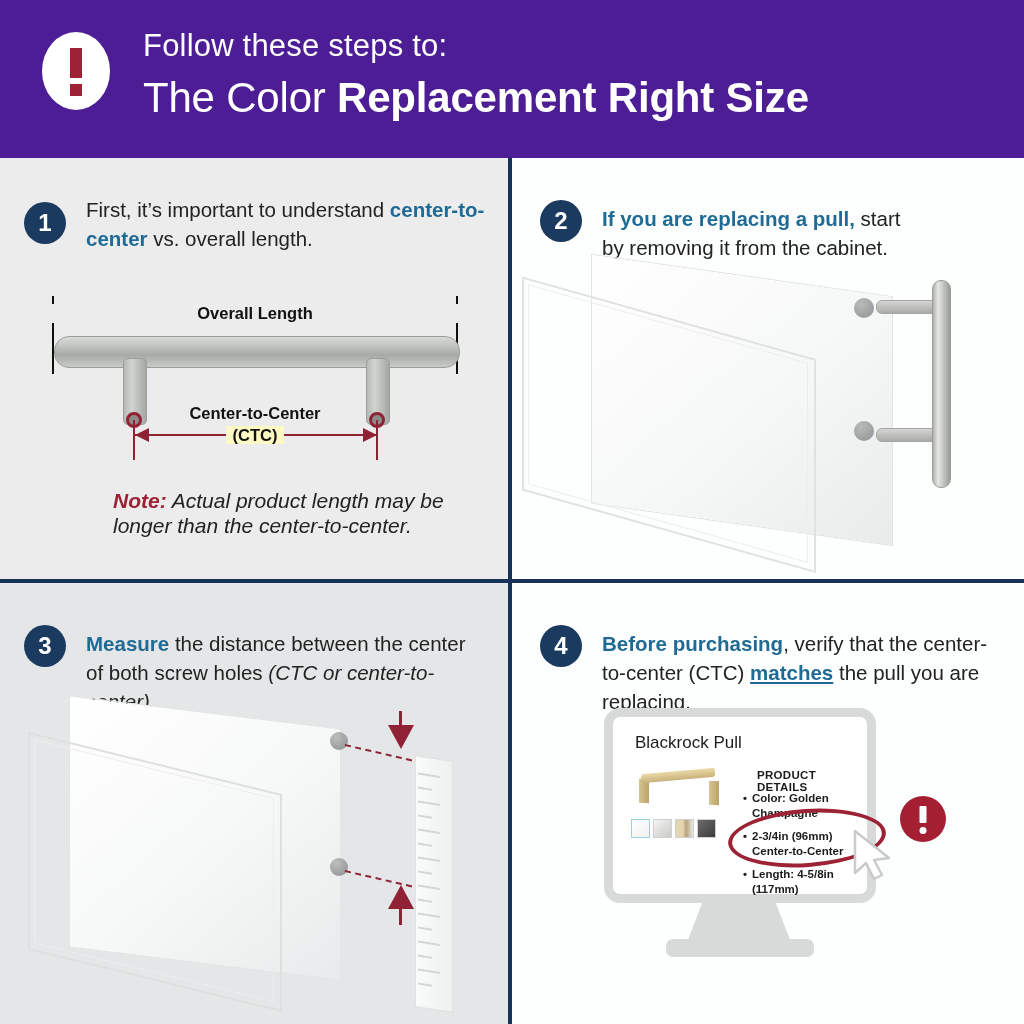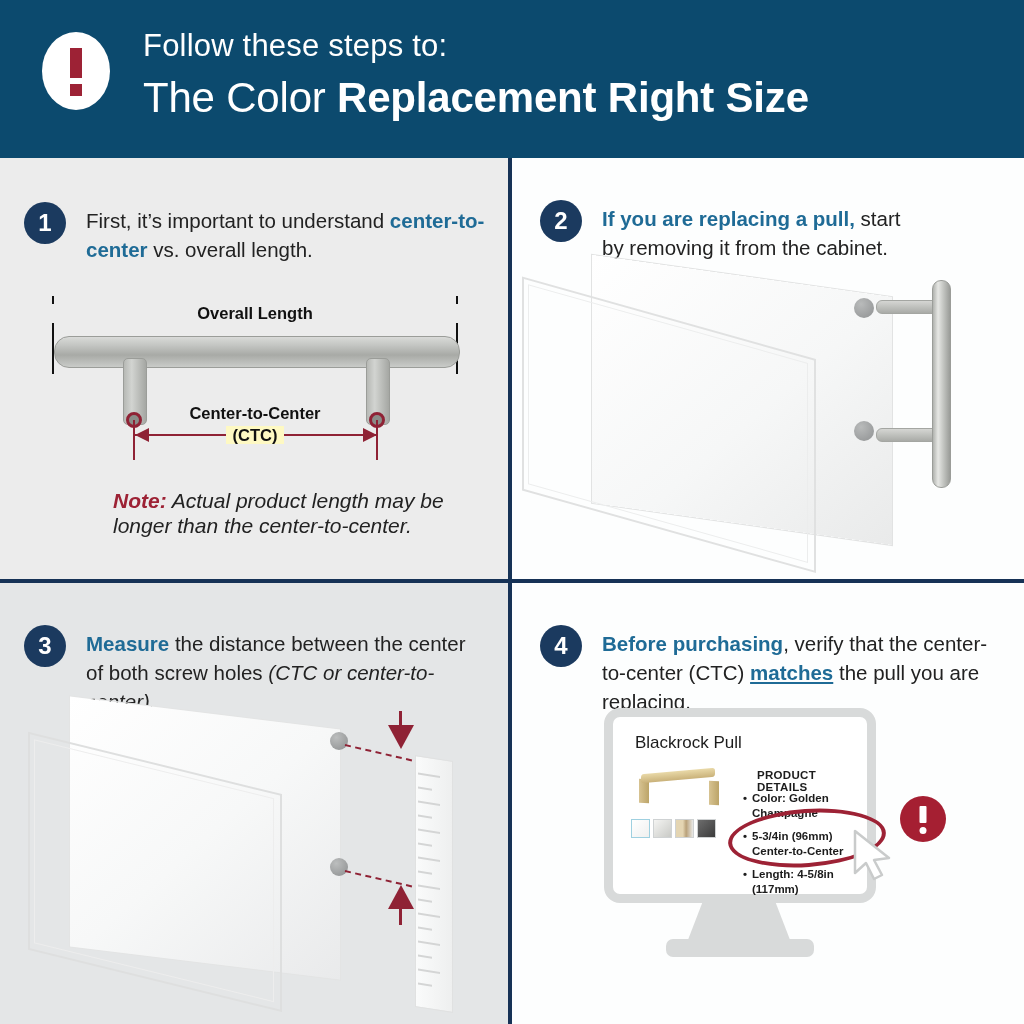--- a/index.html
+++ b/index.html
@@ -8,21 +8,21 @@
     font-family:"Liberation Sans", sans-serif;
     background:#ffffff;
     overflow:hidden;
     -webkit-font-smoothing:antialiased;
   }
   .page{position:relative;width:1024px;height:1024px;}
 
   
   .header{
     position:absolute;left:0;top:0;width:1024px;height:197px;
-    background:#0c4a6e;
+    background:#4c1d95;
   }
   .hdr-icon{
     position:absolute;left:42px;top:32px;width:68px;height:78px;
     background:#ffffff;border-radius:50%;
   }
   .hdr-icon .bang{
     position:absolute;left:50%;top:16px;transform:translateX(-50%);
     width:12px;height:30px;background:#9d2235;
   }
   .hdr-icon .dot{
@@ -254,21 +254,21 @@
       <div class="dot"></div>
     </div>
     <div class="hdr-line1">Follow these steps to:</div>
     <div class="hdr-line2"><span>The Color </span><b>Replacement Right Size</b></div>
   </div>
 
   <div class="grid">
 
     <div class="panel p1">
       <div class="step-badge" style="left:24px;top:44px;">1</div>
-      <div class="step-text" style="left:86px;top:48px;width:400px;">
+      <div class="step-text" style="left:86px;top:37px;width:400px;">
         <span>First, it’s important to understand </span><span class="em">center-to-center</span><span> vs. overall length.</span>
       </div>
 
       <div class="diagram">
         <div class="ol-cap-l"></div>
         <div class="ol-cap-r"></div>
         <div class="ol-line"></div>
         <div class="arw l"></div>
         <div class="arw r"></div>
         <div class="ol-label"><span>Overall Length</span></div>
@@ -369,21 +369,21 @@
           <div class="thumbs">
             <div class="thumb t1"></div>
             <div class="thumb t2"></div>
             <div class="thumb t3"></div>
             <div class="thumb t4"></div>
           </div>
 
           <div class="pd-head">PRODUCT DETAILS</div>
           <div class="pd-list">
             <div class="pd-item">Color: Golden Champagne</div>
-            <div class="pd-item">5-3/4in (96mm) Center-to-Center</div>
+            <div class="pd-item">2-3/4in (96mm) Center-to-Center</div>
             <div class="pd-item">Length: 4-5/8in (117mm)</div>
           </div>
 
           <div class="circle-hl"></div>
 
           <div class="cursor">
             <svg width="46" height="54" viewBox="0 0 46 54">
               <path d="M4 2 L4 44 L15 34 L23 50 L31 46 L23 31 L38 29 Z" fill="#ffffff" stroke="#c9cbcb" stroke-width="2.5" stroke-linejoin="round"></path>
             </svg>
           </div>

